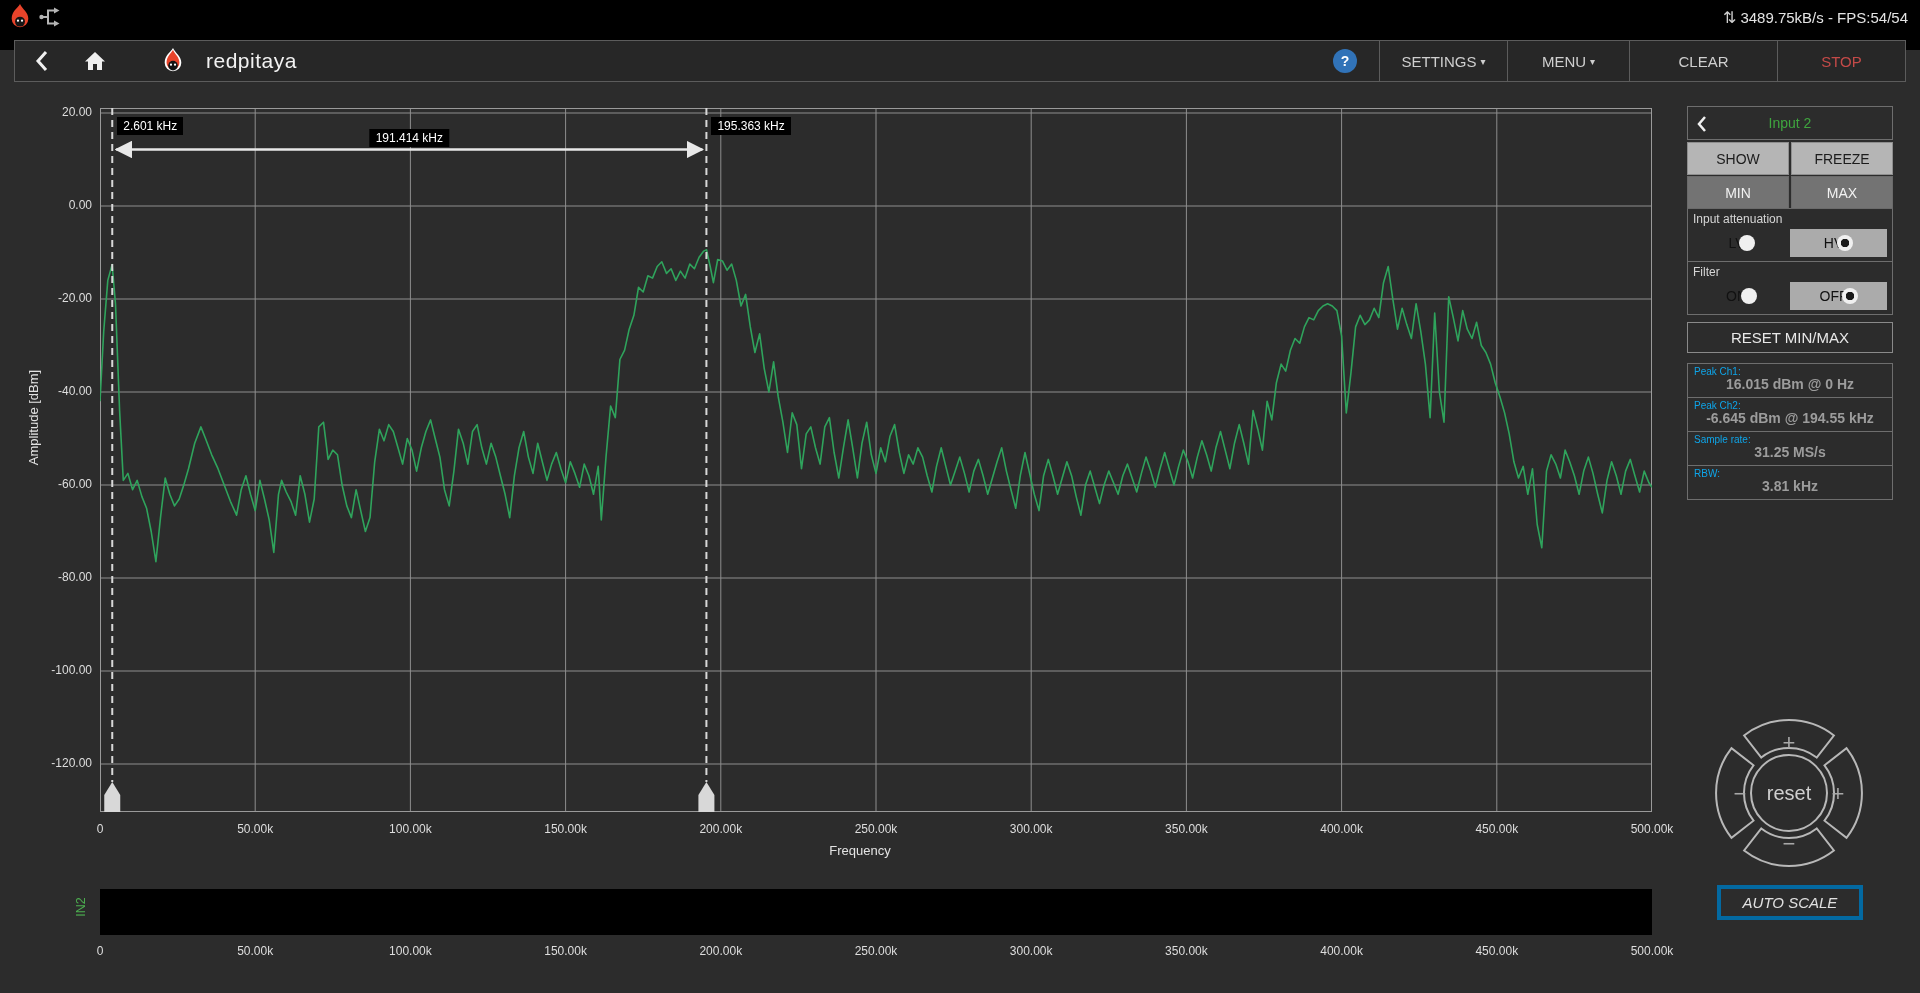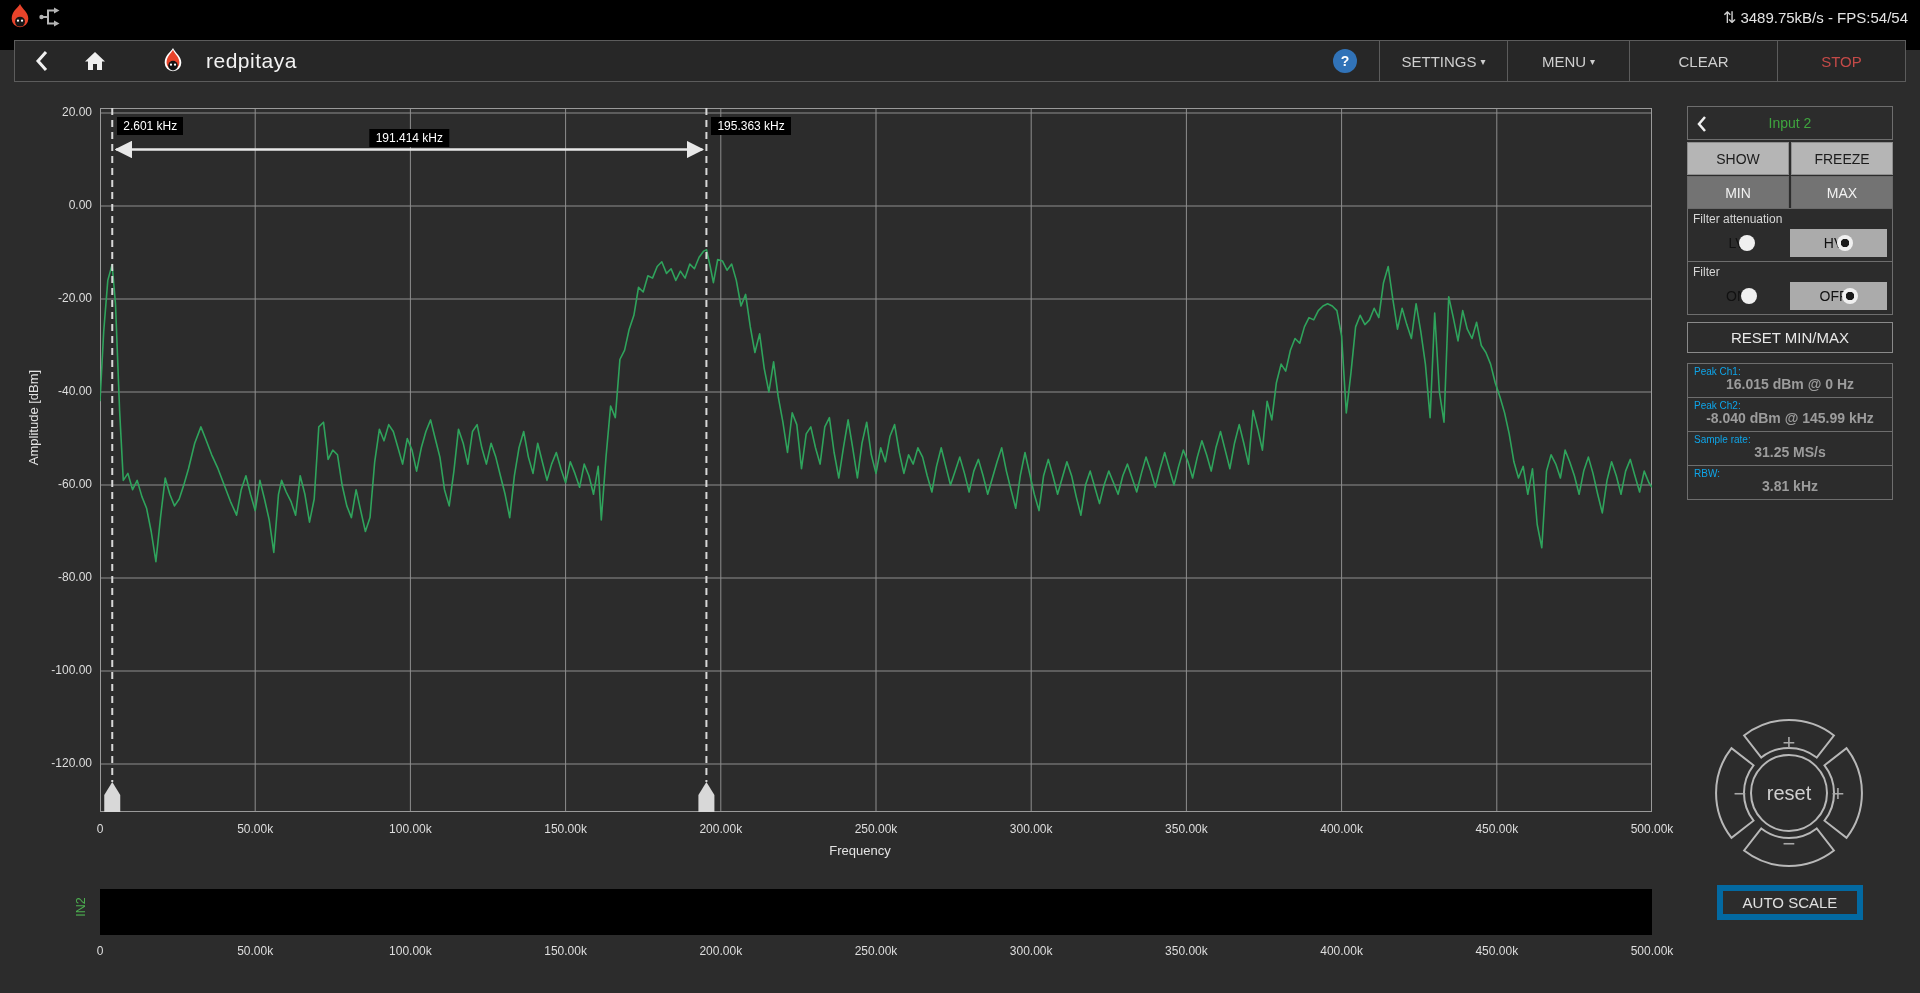--- a/index.html
+++ b/index.html
@@ -72,22 +72,22 @@
   .info-list { margin-top:11px; }
   .info-box { border:1px solid #6e6e6e; margin-top:-1px; padding:2px 6px; height:35px; }
   .info-label { font-size:10px; color:#0ea5e9; }
   .info-value { font-size:14px; color:#9c9c9c; text-align:center; margin-top:-1px;font-weight:bold; }
   
   .dpad { position:absolute; left:1714px; top:718px; width:150px; height:150px; }
   .dpad path, .dpad circle { fill:none; stroke:#b8b8b8; stroke-width:2; cursor:pointer; }
   .dpad text { fill:#a8a8a8; font-size:22px; cursor:pointer; }
   .dpad .reset-label { fill:#d0d0d0; font-size:20px; }
   .autoscale { position:absolute; left:1717px; top:885px; width:146px; height:35px;
-               border:6px solid #0369a1; display:flex; align-items:center; justify-content:center;
-               font-size:15px; color:#e0e0e0; cursor:pointer; }
+               border:4px solid #0369a1; display:flex; align-items:center; justify-content:center;
+               font-size:15px; color:#e0e0e0; cursor:pointer;font-style:italic; }
   
   .mini { position:absolute; left:100px; top:889px; width:1552px; height:46px; background:#000; cursor:pointer; }
   .mini-label { position:absolute; left:58px; top:900px; width:46px; text-align:center;
                 transform:rotate(-90deg); color:#4cae4f; font-size:12.5px; }
 </style>
 </head>
 <body>
 
 <div class="statusbar">
   <div class="icons">
@@ -229,21 +229,21 @@
     <div class="btn-light">SHOW</div>
     <div class="btn-light">FREEZE</div>
   </div>
   <div class="btn-row" style="margin-top:1px;">
     <div class="btn-mid">MIN</div>
     <div class="btn-mid">MAX</div>
   </div>
 
 
   <div class="section">
-    <div class="sec-label">Filter attenuation</div>
+    <div class="sec-label">Input attenuation</div>
     <div class="toggle-row">
       <div class="toggle-cell">
         <span>LV</span>
         <span class="radio"></span>
       </div>
       <div class="toggle-cell sel">
         <span>HV</span>
         <span class="radio dot"></span>
       </div>
     </div>
@@ -265,21 +265,21 @@
 
   <div class="reset-btn">RESET MIN/MAX</div>
 
   <div class="info-list">
     <div class="info-box">
       <div class="info-label">Peak Ch1:</div>
       <div class="info-value">16.015 dBm @ 0 Hz</div>
     </div>
     <div class="info-box">
       <div class="info-label">Peak Ch2:</div>
-      <div class="info-value">-8.040 dBm @ 145.99 kHz</div>
+      <div class="info-value">-6.645 dBm @ 194.55 kHz</div>
     </div>
     <div class="info-box">
       <div class="info-label">Sample rate:</div>
       <div class="info-value">31.25 MS/s</div>
     </div>
     <div class="info-box">
       <div class="info-label">RBW:</div>
       <div class="info-value">3.81 kHz</div>
     </div>
   </div>

